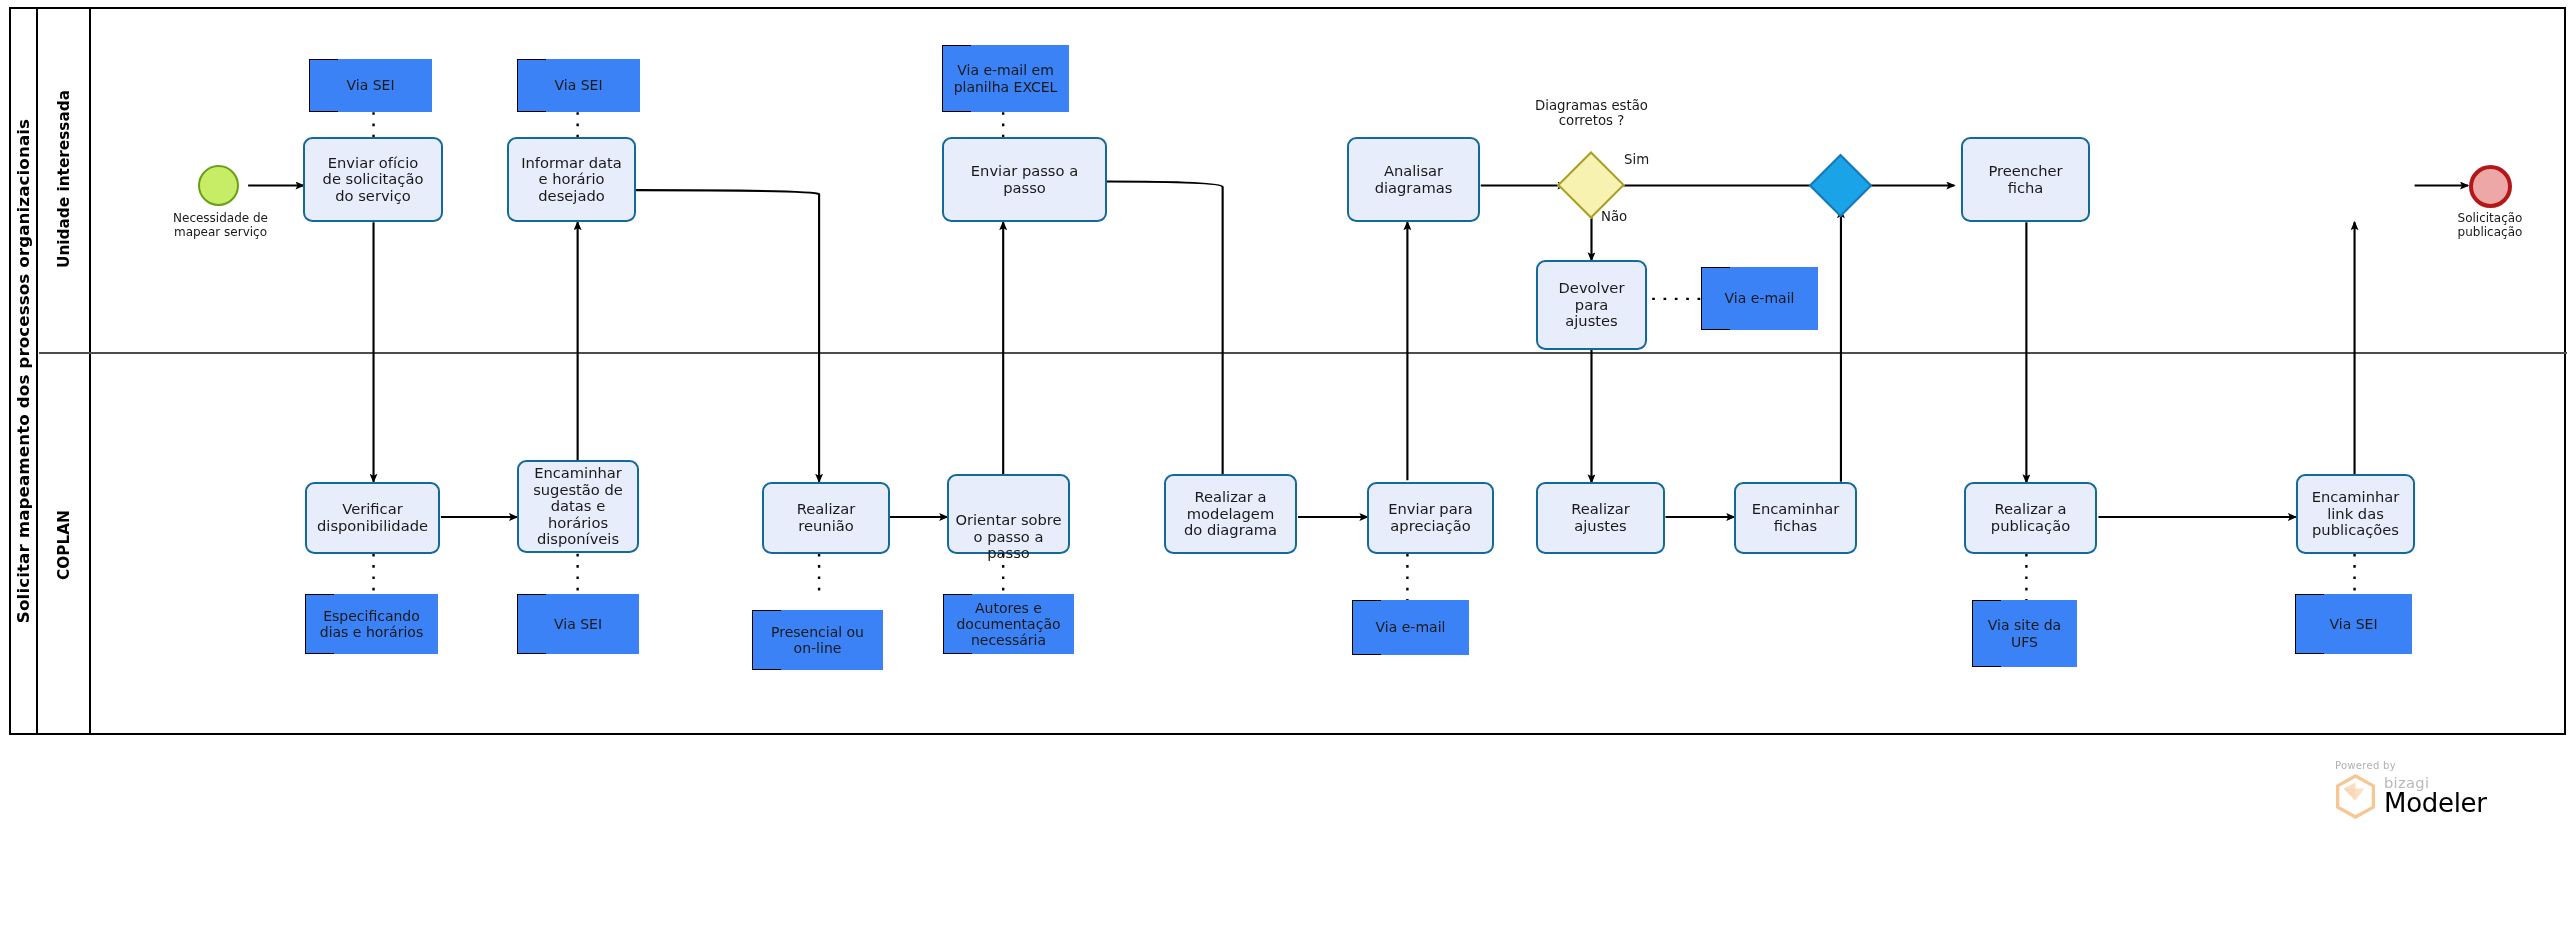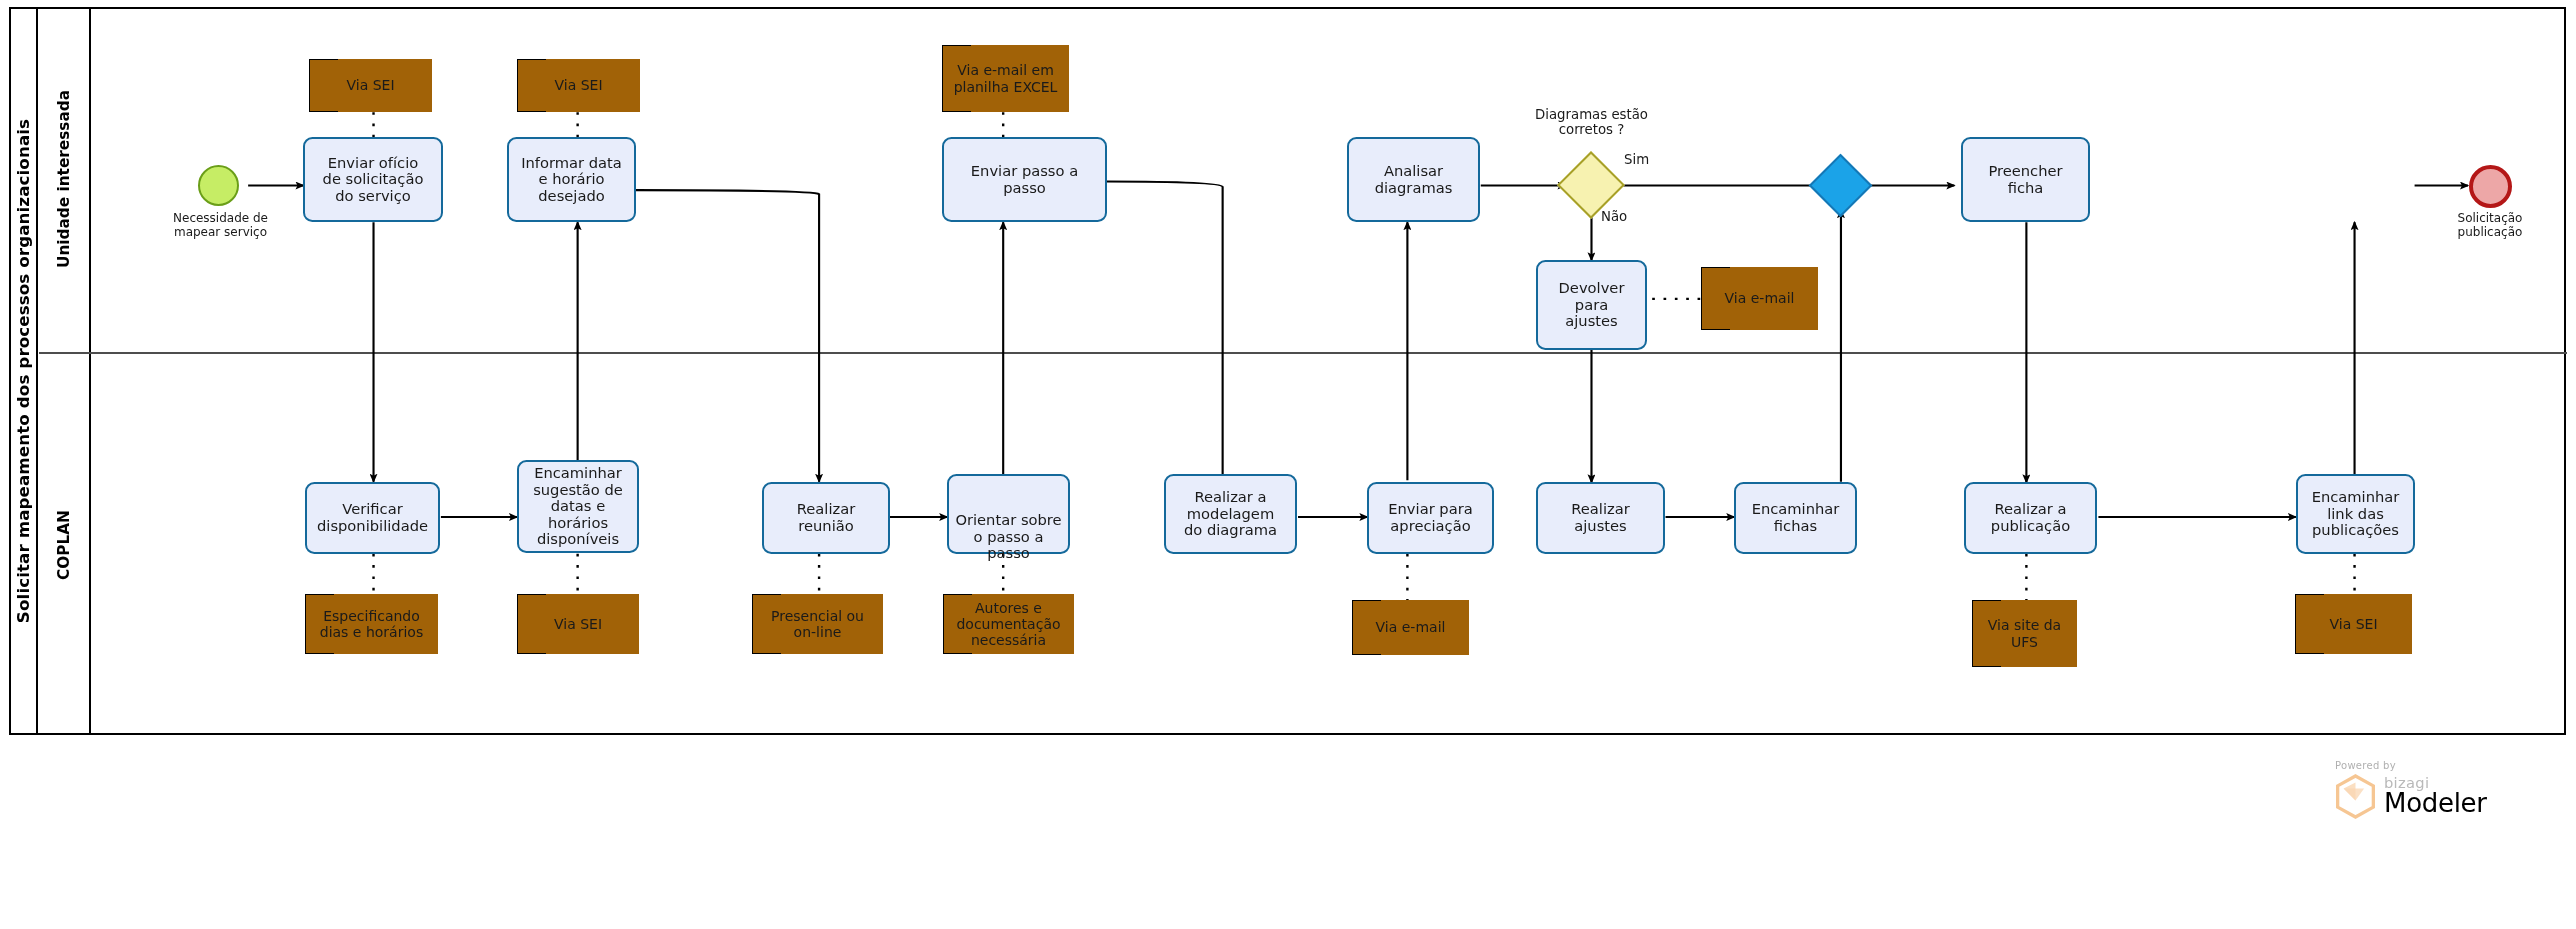--- a/index.html
+++ b/index.html
@@ -18,21 +18,21 @@
   .lane-sep-v{position:absolute;background:#4d4d4d;}
 
   
   #wires{position:absolute;left:0;top:0;width:2576px;height:930px;pointer-events:none;}
 
   
   .task{position:absolute;box-sizing:border-box;border:2.7px solid #14699b;border-radius:9.3px;
         background:#e8edfb;display:flex;align-items:center;justify-content:center;text-align:center;
         font-size:14.7px;color:#1a1a1a;line-height:1.13;padding:2.7px 4px;}
 
-  .annot{position:absolute;box-sizing:border-box;background:#a16207;
+  .annot{position:absolute;box-sizing:border-box;background:#3b82f6;
          display:flex;align-items:center;justify-content:center;text-align:center;
          font-size:14px;color:#1a1a1a;line-height:1.15;padding:2.7px 4px;}
   .annot::before{content:"";position:absolute;left:0;top:0;width:29px;height:1.3px;background:#000;}
   .annot::after{content:"";position:absolute;left:0;bottom:0;width:29px;height:1.3px;background:#000;}
   .annot .lspine{position:absolute;left:0;top:0;width:1.3px;height:100%;background:#000;}
 
   .event{position:absolute;border-radius:50%;box-sizing:border-box;}
   .ev-start{background:#c6ed65;border:2.7px solid #6a9e18;}
   .ev-end{background:#eda7a7;border:4.7px solid #b41717;}
 
@@ -180,21 +180,21 @@
   <div class="task" style="left:1536px;top:260px;width:111px;height:90px;">
     <span style="white-space: pre-line;">Devolver para
 ajustes</span>
   </div>
   <div class="task" style="left:1961px;top:137px;width:129px;height:85px;">
     <span style="white-space: pre-line;">Preencher
 ficha</span>
   </div>
 
   <div class="gw gw-x" style="left:1567px;top:161px;width:48px;height:48px;"></div>
-  <div class="lbl-sm" style="left: 1518px; top: 107px; width: 147px; white-space: pre-line;">Diagramas estão
+  <div class="lbl-sm" style="left: 1518px; top: 98px; width: 147px; white-space: pre-line;">Diagramas estão
 corretos ?</div>
   <div class="lbl-sm" style="left:1624px;top:152px;width:47px;text-align:left;">Sim</div>
   <div class="lbl-sm" style="left:1601px;top:209px;width:47px;text-align:left;">Não</div>
 
   <div class="gw gw-p" style="left:1818px;top:163px;width:45px;height:45px;"></div>
 
   <div class="event ev-end" style="left:2469px;top:165px;width:43px;height:43px;"></div>
   <div class="lbl" style="left: 2418px; top: 212px; width: 144px; white-space: pre-line;">Solicitação
 publicação</div>
 
@@ -246,21 +246,21 @@
 
   <div class="annot" style="left:305px;top:594px;width:133px;height:60px;">
     <div class="lspine"></div>
     <span style="white-space: pre-line;">Especificando
 dias e horários</span>
   </div>
   <div class="annot" style="left:517px;top:594px;width:122px;height:60px;">
     <div class="lspine"></div>
     <span>Via SEI</span>
   </div>
-  <div class="annot" style="left:752px;top:594px;width:131px;height:60px;">
+  <div class="annot" style="left:752px;top:610px;width:131px;height:60px;">
     <div class="lspine"></div>
     <span style="white-space: pre-line;">Presencial ou
 on-line</span>
   </div>
   <div class="annot" style="left:943px;top:594px;width:131px;height:60px;">
     <div class="lspine"></div>
     <span style="white-space: pre-line;">Autores e
 documentação
 necessária</span>
   </div>

